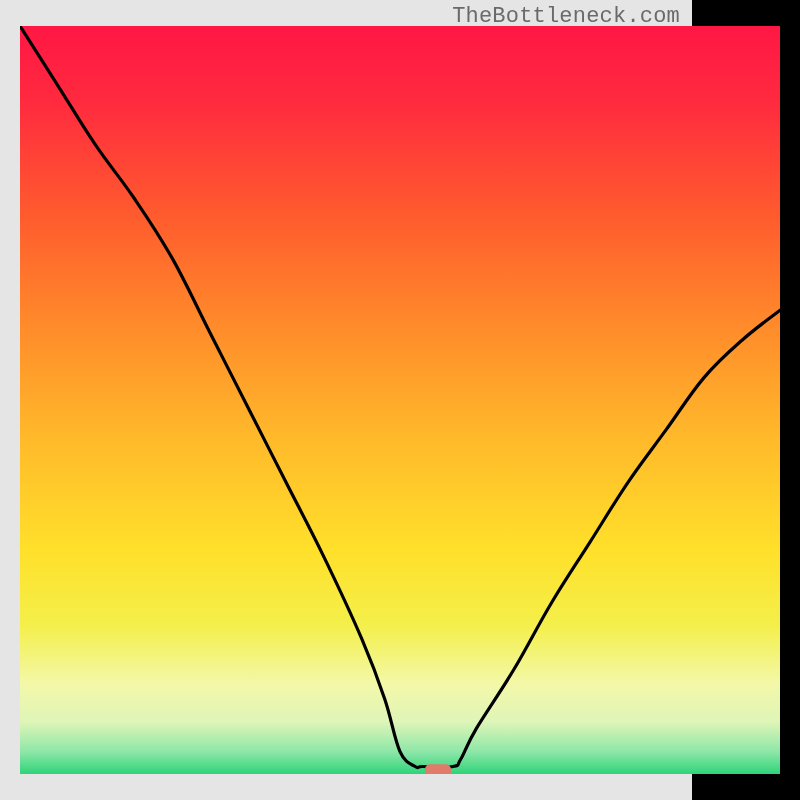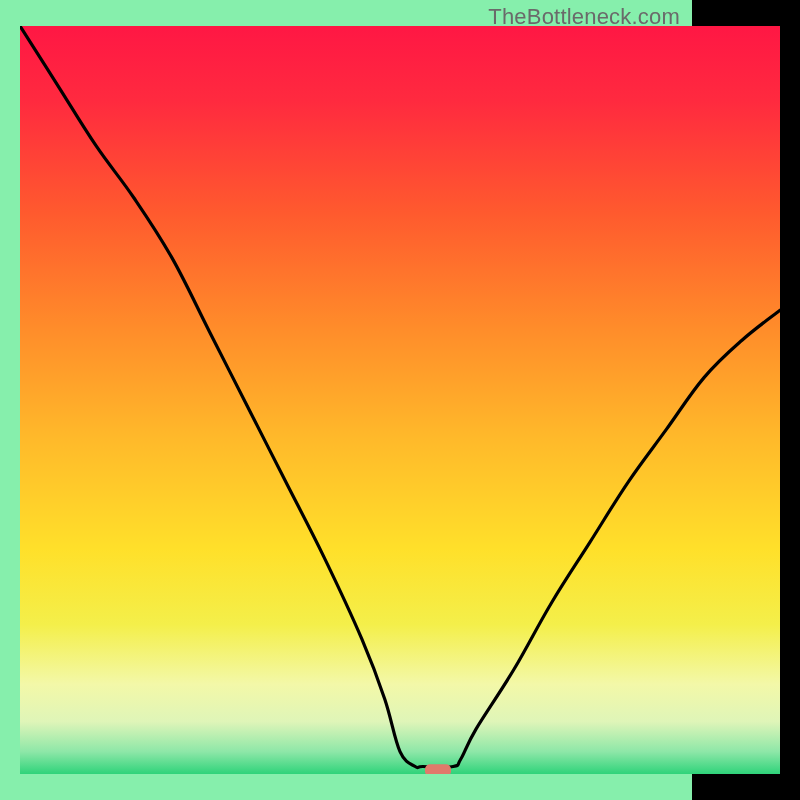--- a/index.html
+++ b/index.html
@@ -8,21 +8,22 @@
     width: 800px;
     height: 800px;
     background: #000;
     font-family: Arial, Helvetica, sans-serif;
     overflow: hidden;
   }
   .frame {
     position: relative;
     width: 692px;
     height: 800px;
-    background: #86efac;
+    background: #e5e5e5;
+    font-family: Liberation Mono, monospace;
   }
   .watermark {
     position: absolute;
     top: 4px;
     right: 12px;
     color: #6a6a6a;
     font-size: 22px;
     font-weight: 500;
     letter-spacing: 0.2px;
     z-index: 20;

